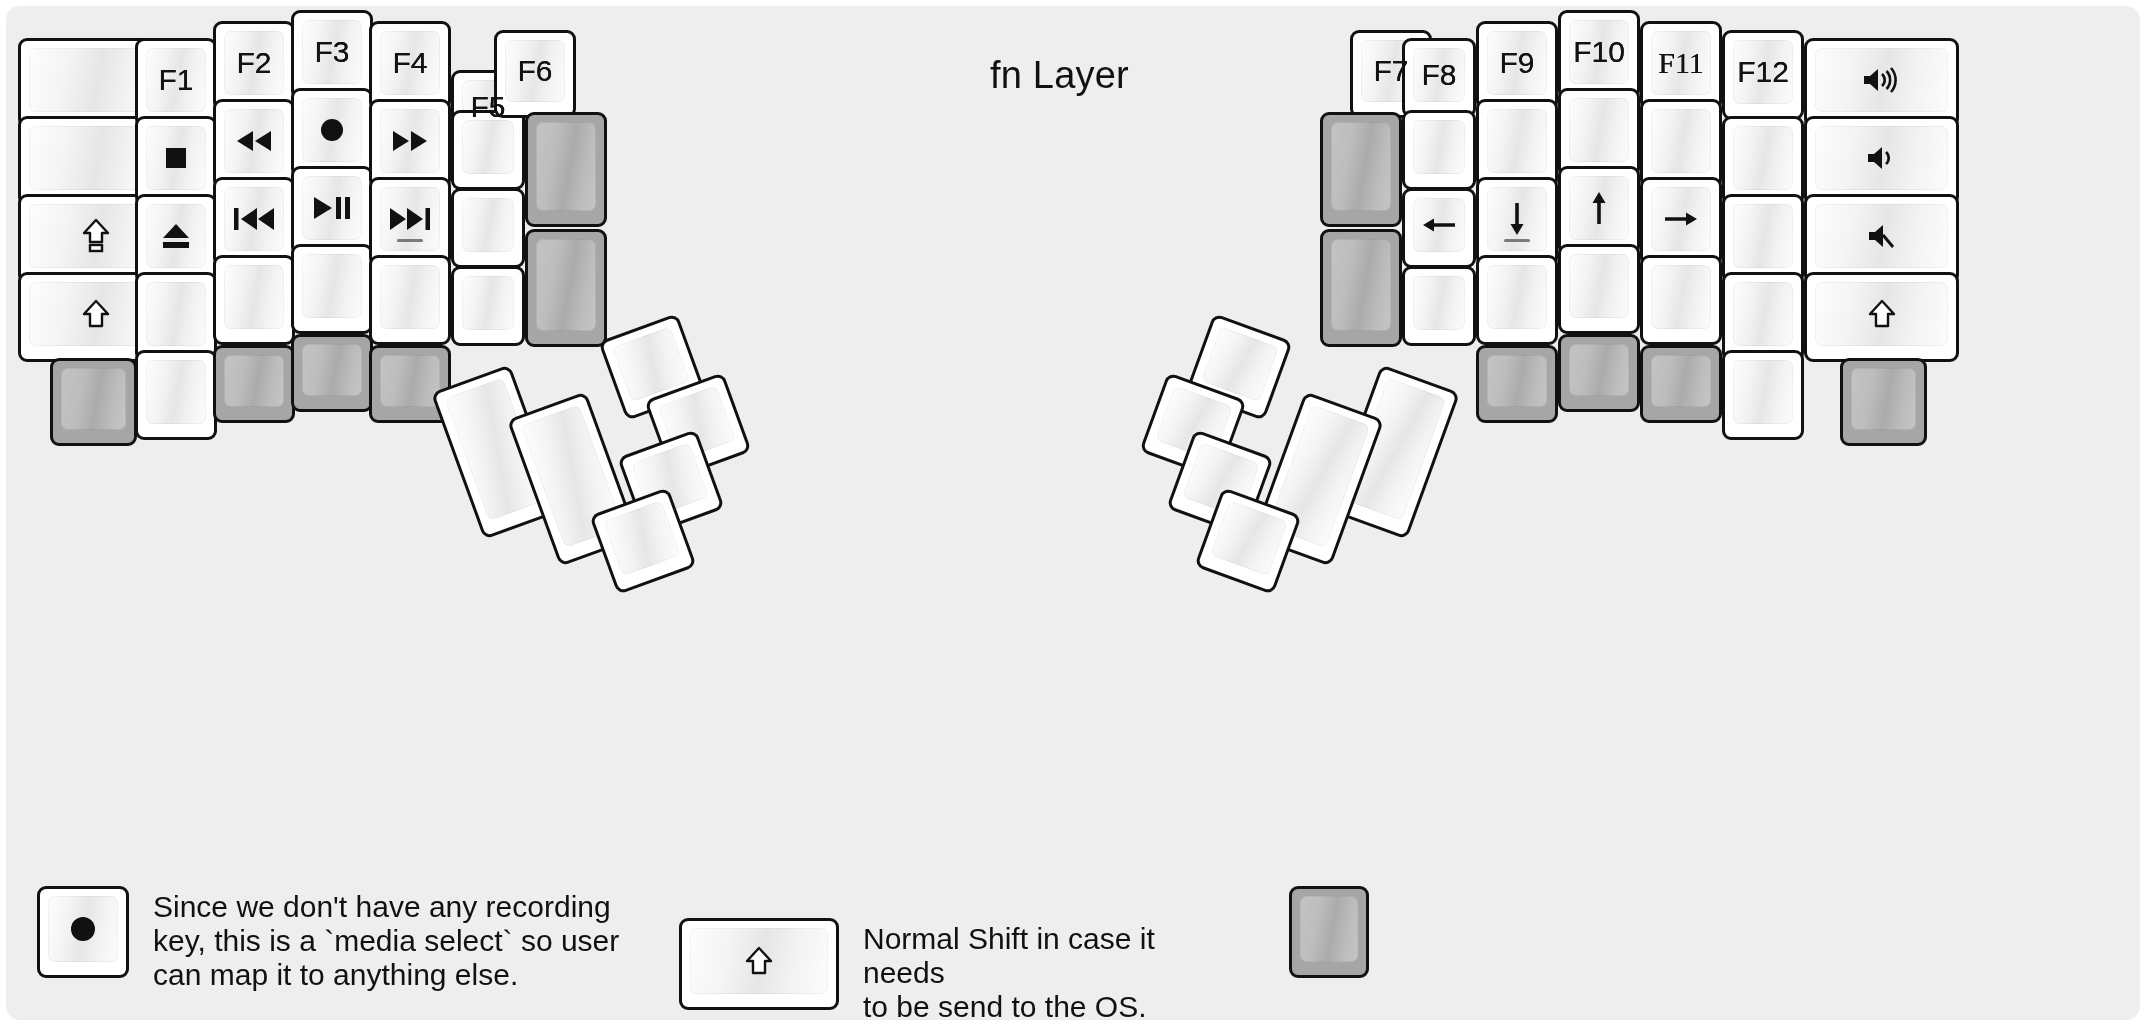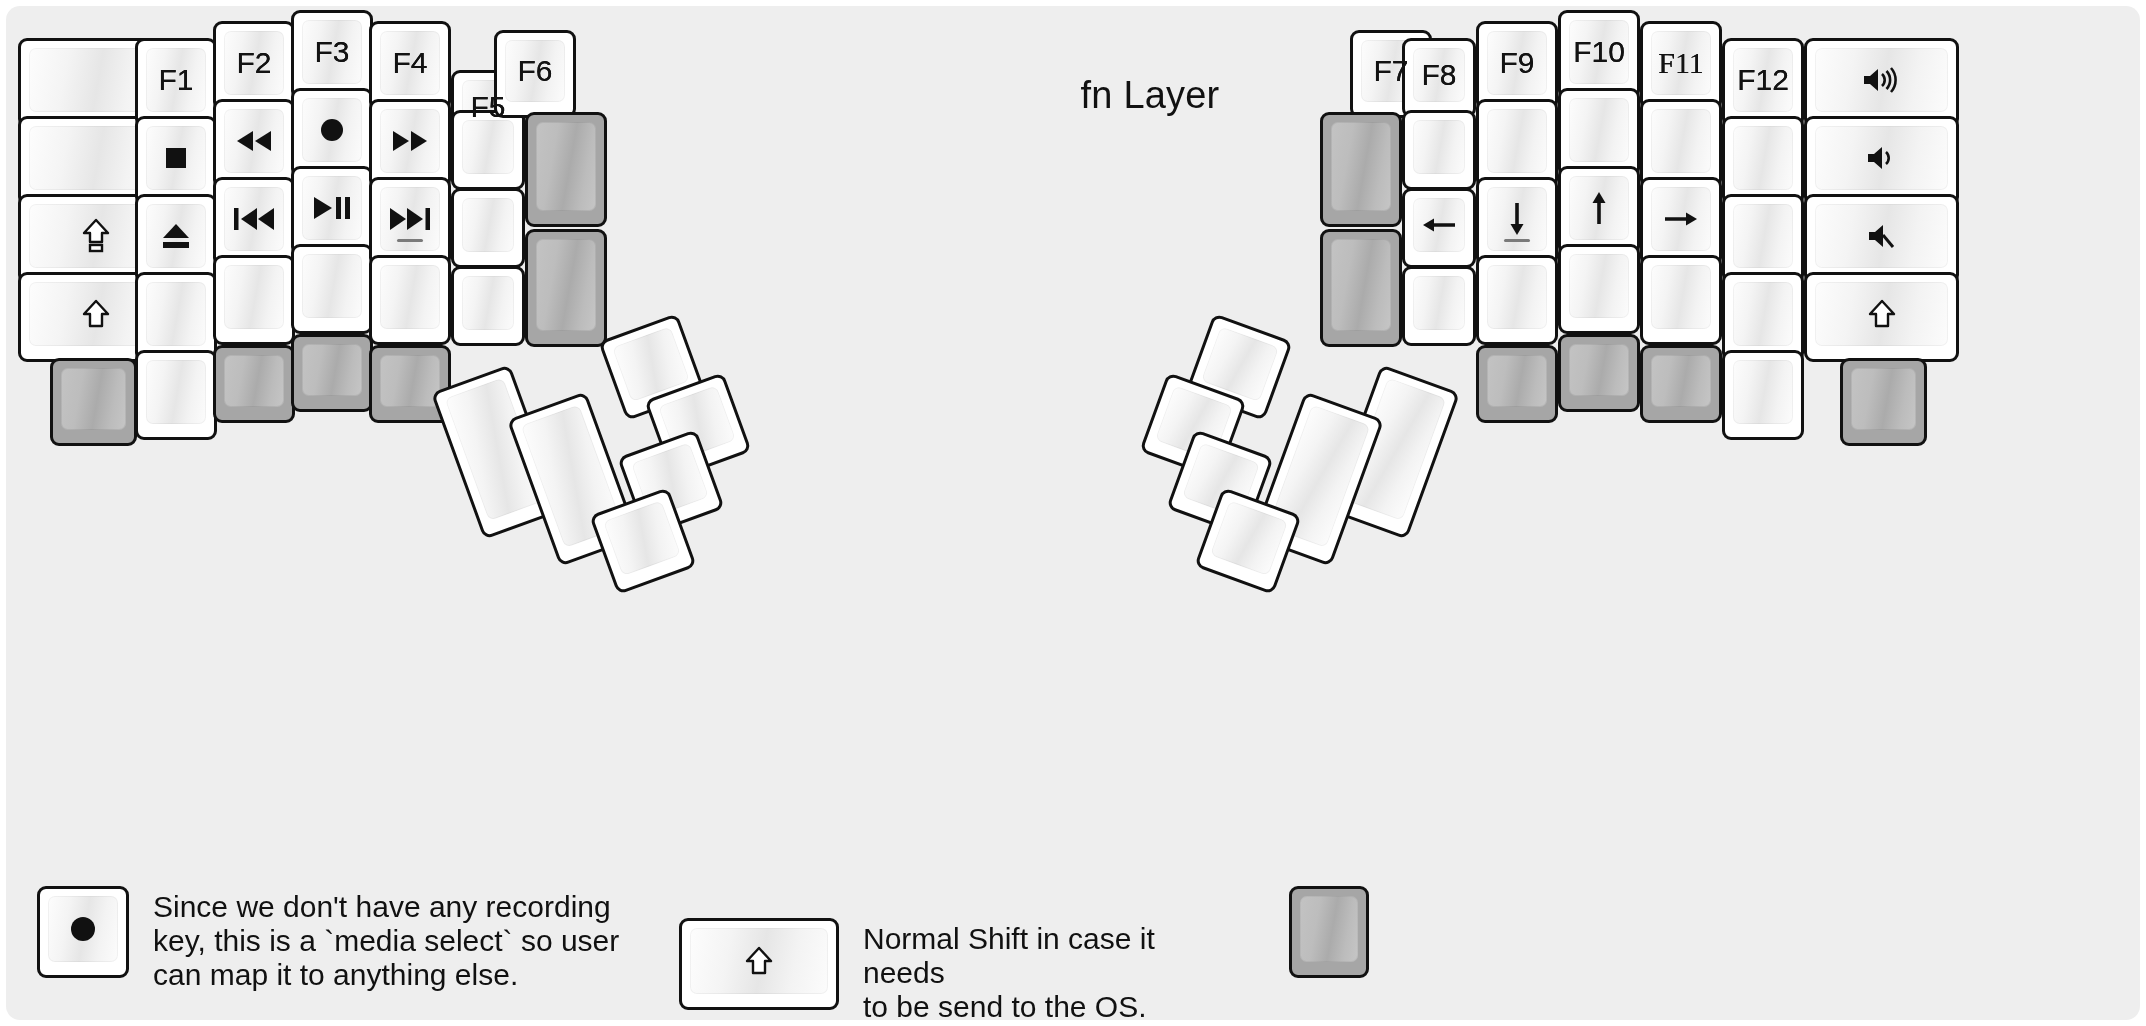--- a/index.html
+++ b/index.html
@@ -9,23 +9,22 @@
 
   
   .panel{
     position:absolute;left:6px;top:6px;width:2134px;height:1014px;
     background:#eeeeee;border-radius:14px;
   }
 
   
   .title{
     position:absolute;left:990px;top:54px;width:320px;
-    font-size:38px;color:#111;letter-spacing:.2px;text-align:center;
+    font-size:38px;color:#111;letter-spacing:.2px;text-align:left;
     white-space:nowrap;
-    margin-top:20px;
   }
 
   
   .key{
     position:absolute;
     box-sizing:border-box;
     border:3px solid #111;
     border-radius:9px;
     background:#ffffff;
     display:flex;align-items:center;justify-content:center;
@@ -391,21 +390,21 @@
             </svg>
           </span>
         </div>
       </div>
       <div class="key" style="left: 1640px; top: 255px; width: 82px; height: 90px;">
         <div class="cap"></div>
       </div>
       <div class="key trans" style="left: 1640px; top: 345px; width: 82px; height: 78px;">
         <div class="cap"></div>
       </div>
-      <div class="key" style="left: 1722px; top: 38px; width: 82px; height: 90px;">
+      <div class="key" style="left: 1722px; top: 30px; width: 82px; height: 90px;">
         <div class="cap">
           <span class="lbl">F12</span>
         </div>
       </div>
       <div class="key" style="left: 1722px; top: 116px; width: 82px; height: 90px;">
         <div class="cap"></div>
       </div>
       <div class="key" style="left: 1722px; top: 194px; width: 82px; height: 90px;">
         <div class="cap"></div>
       </div>

